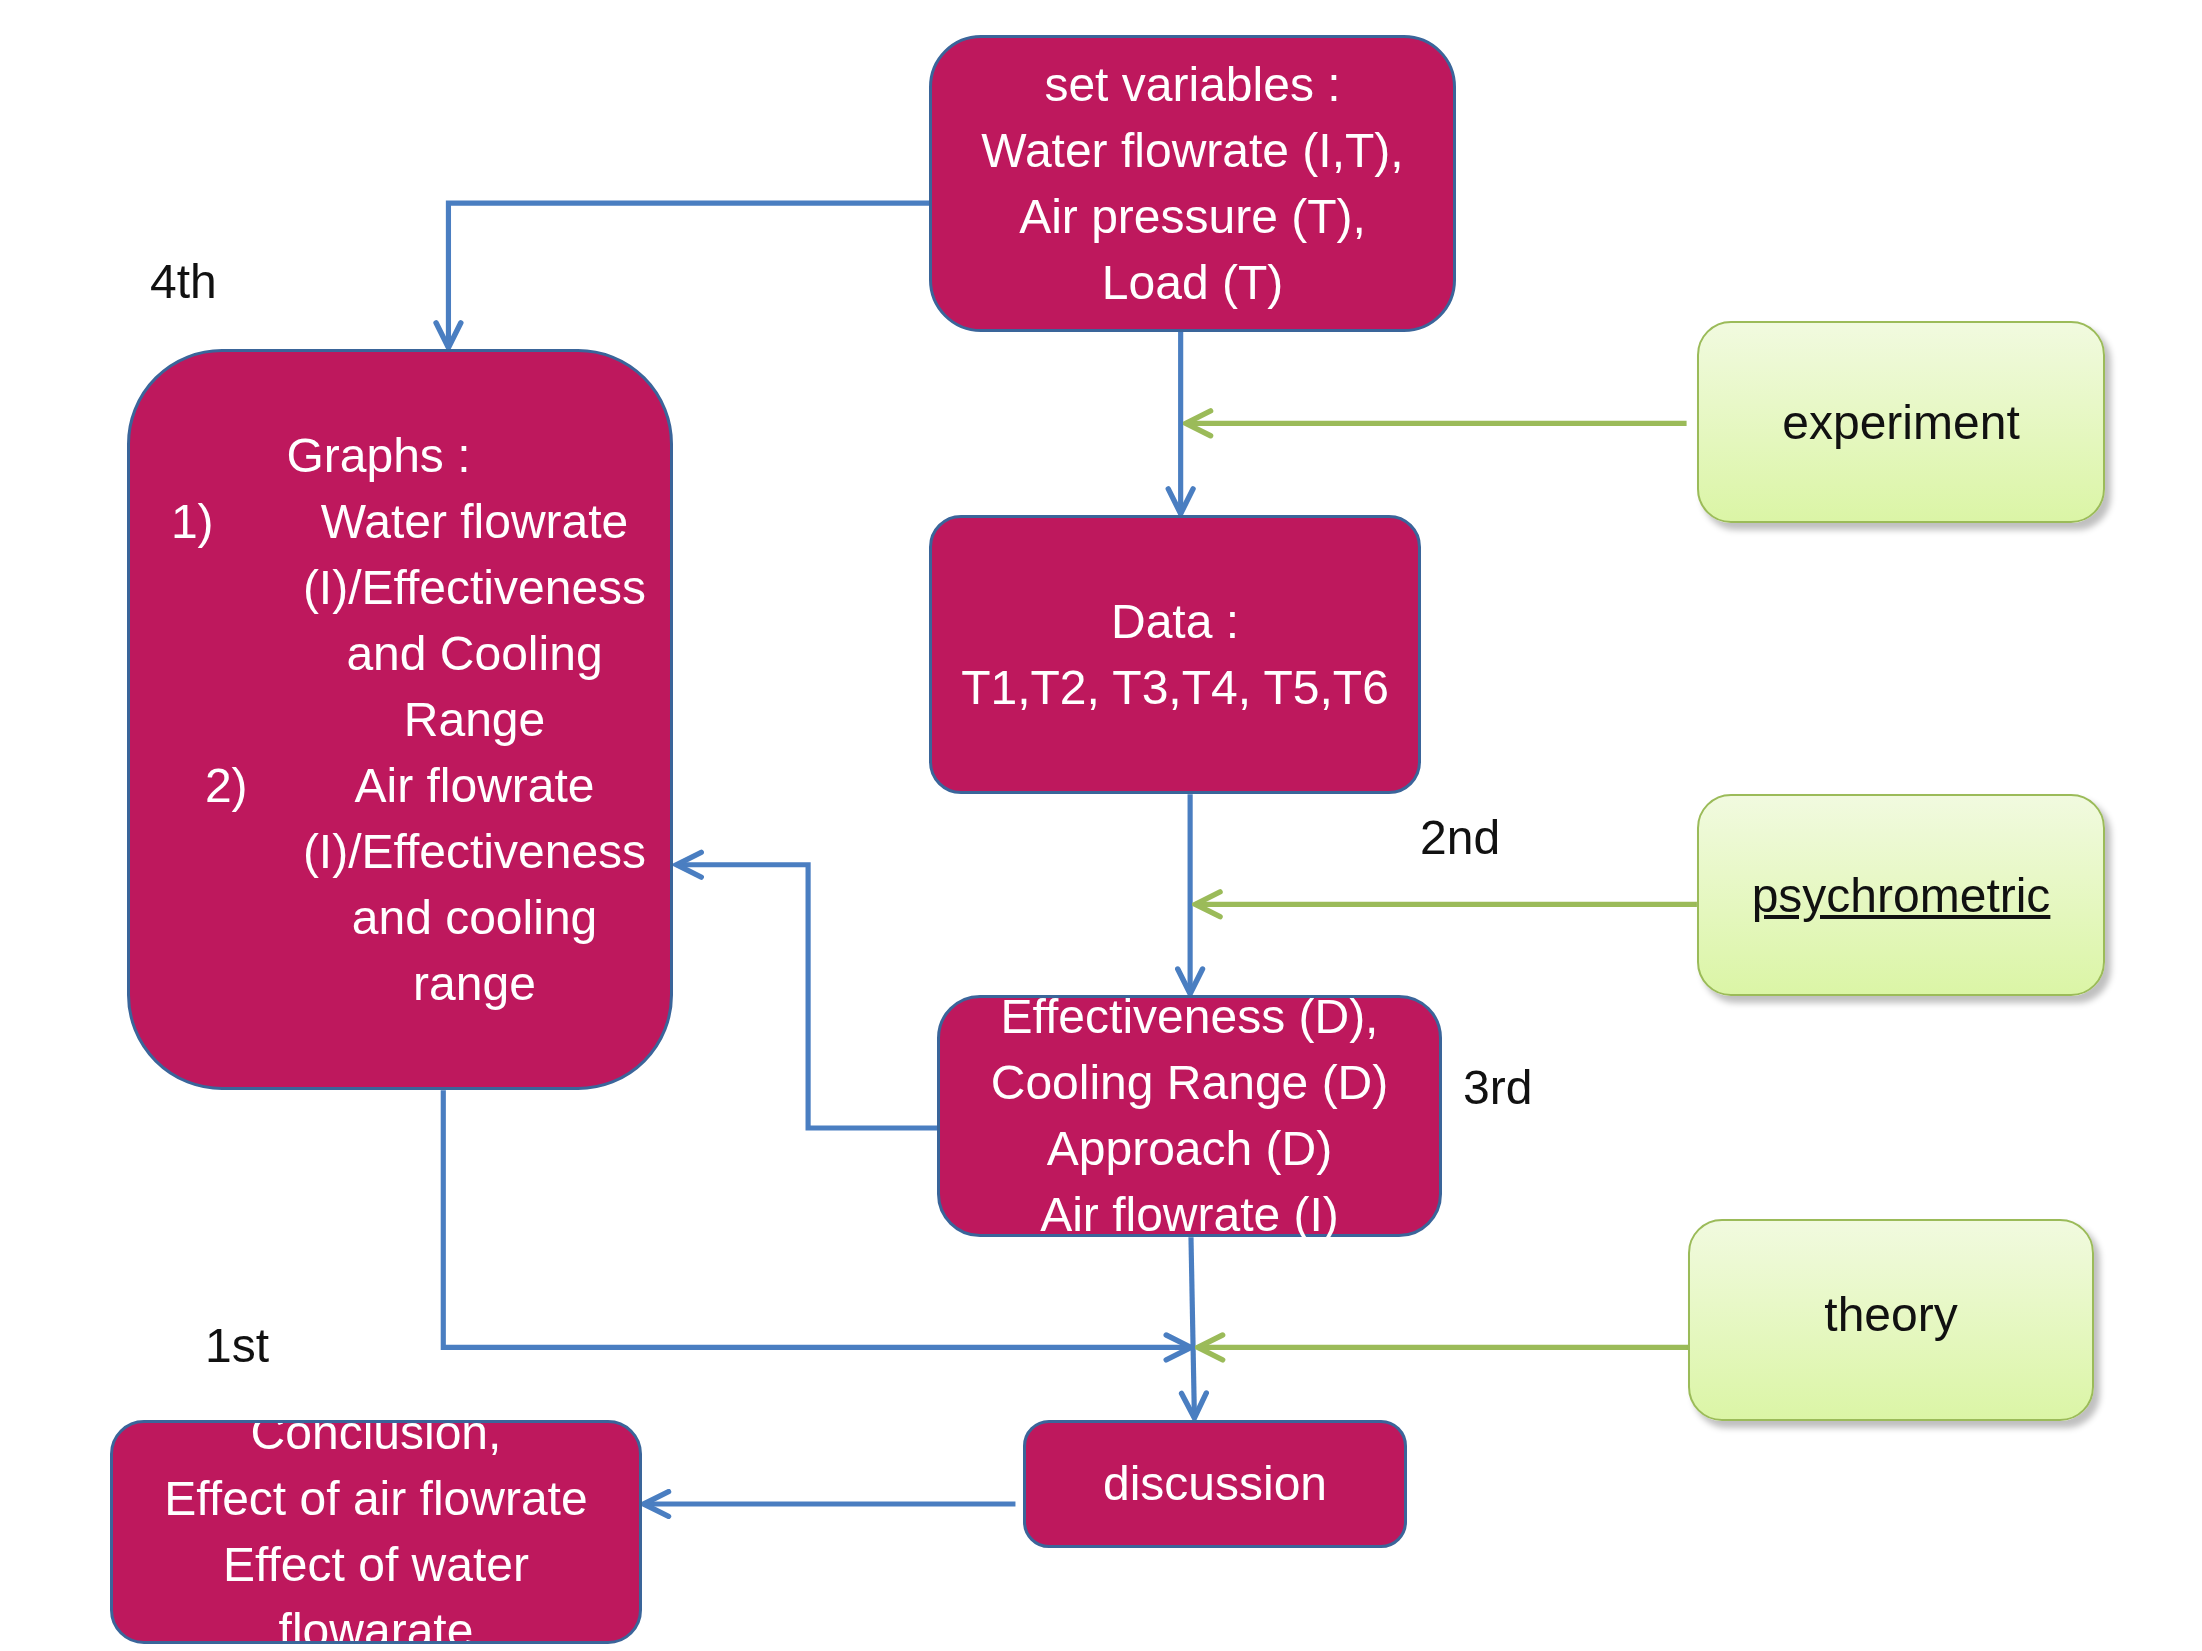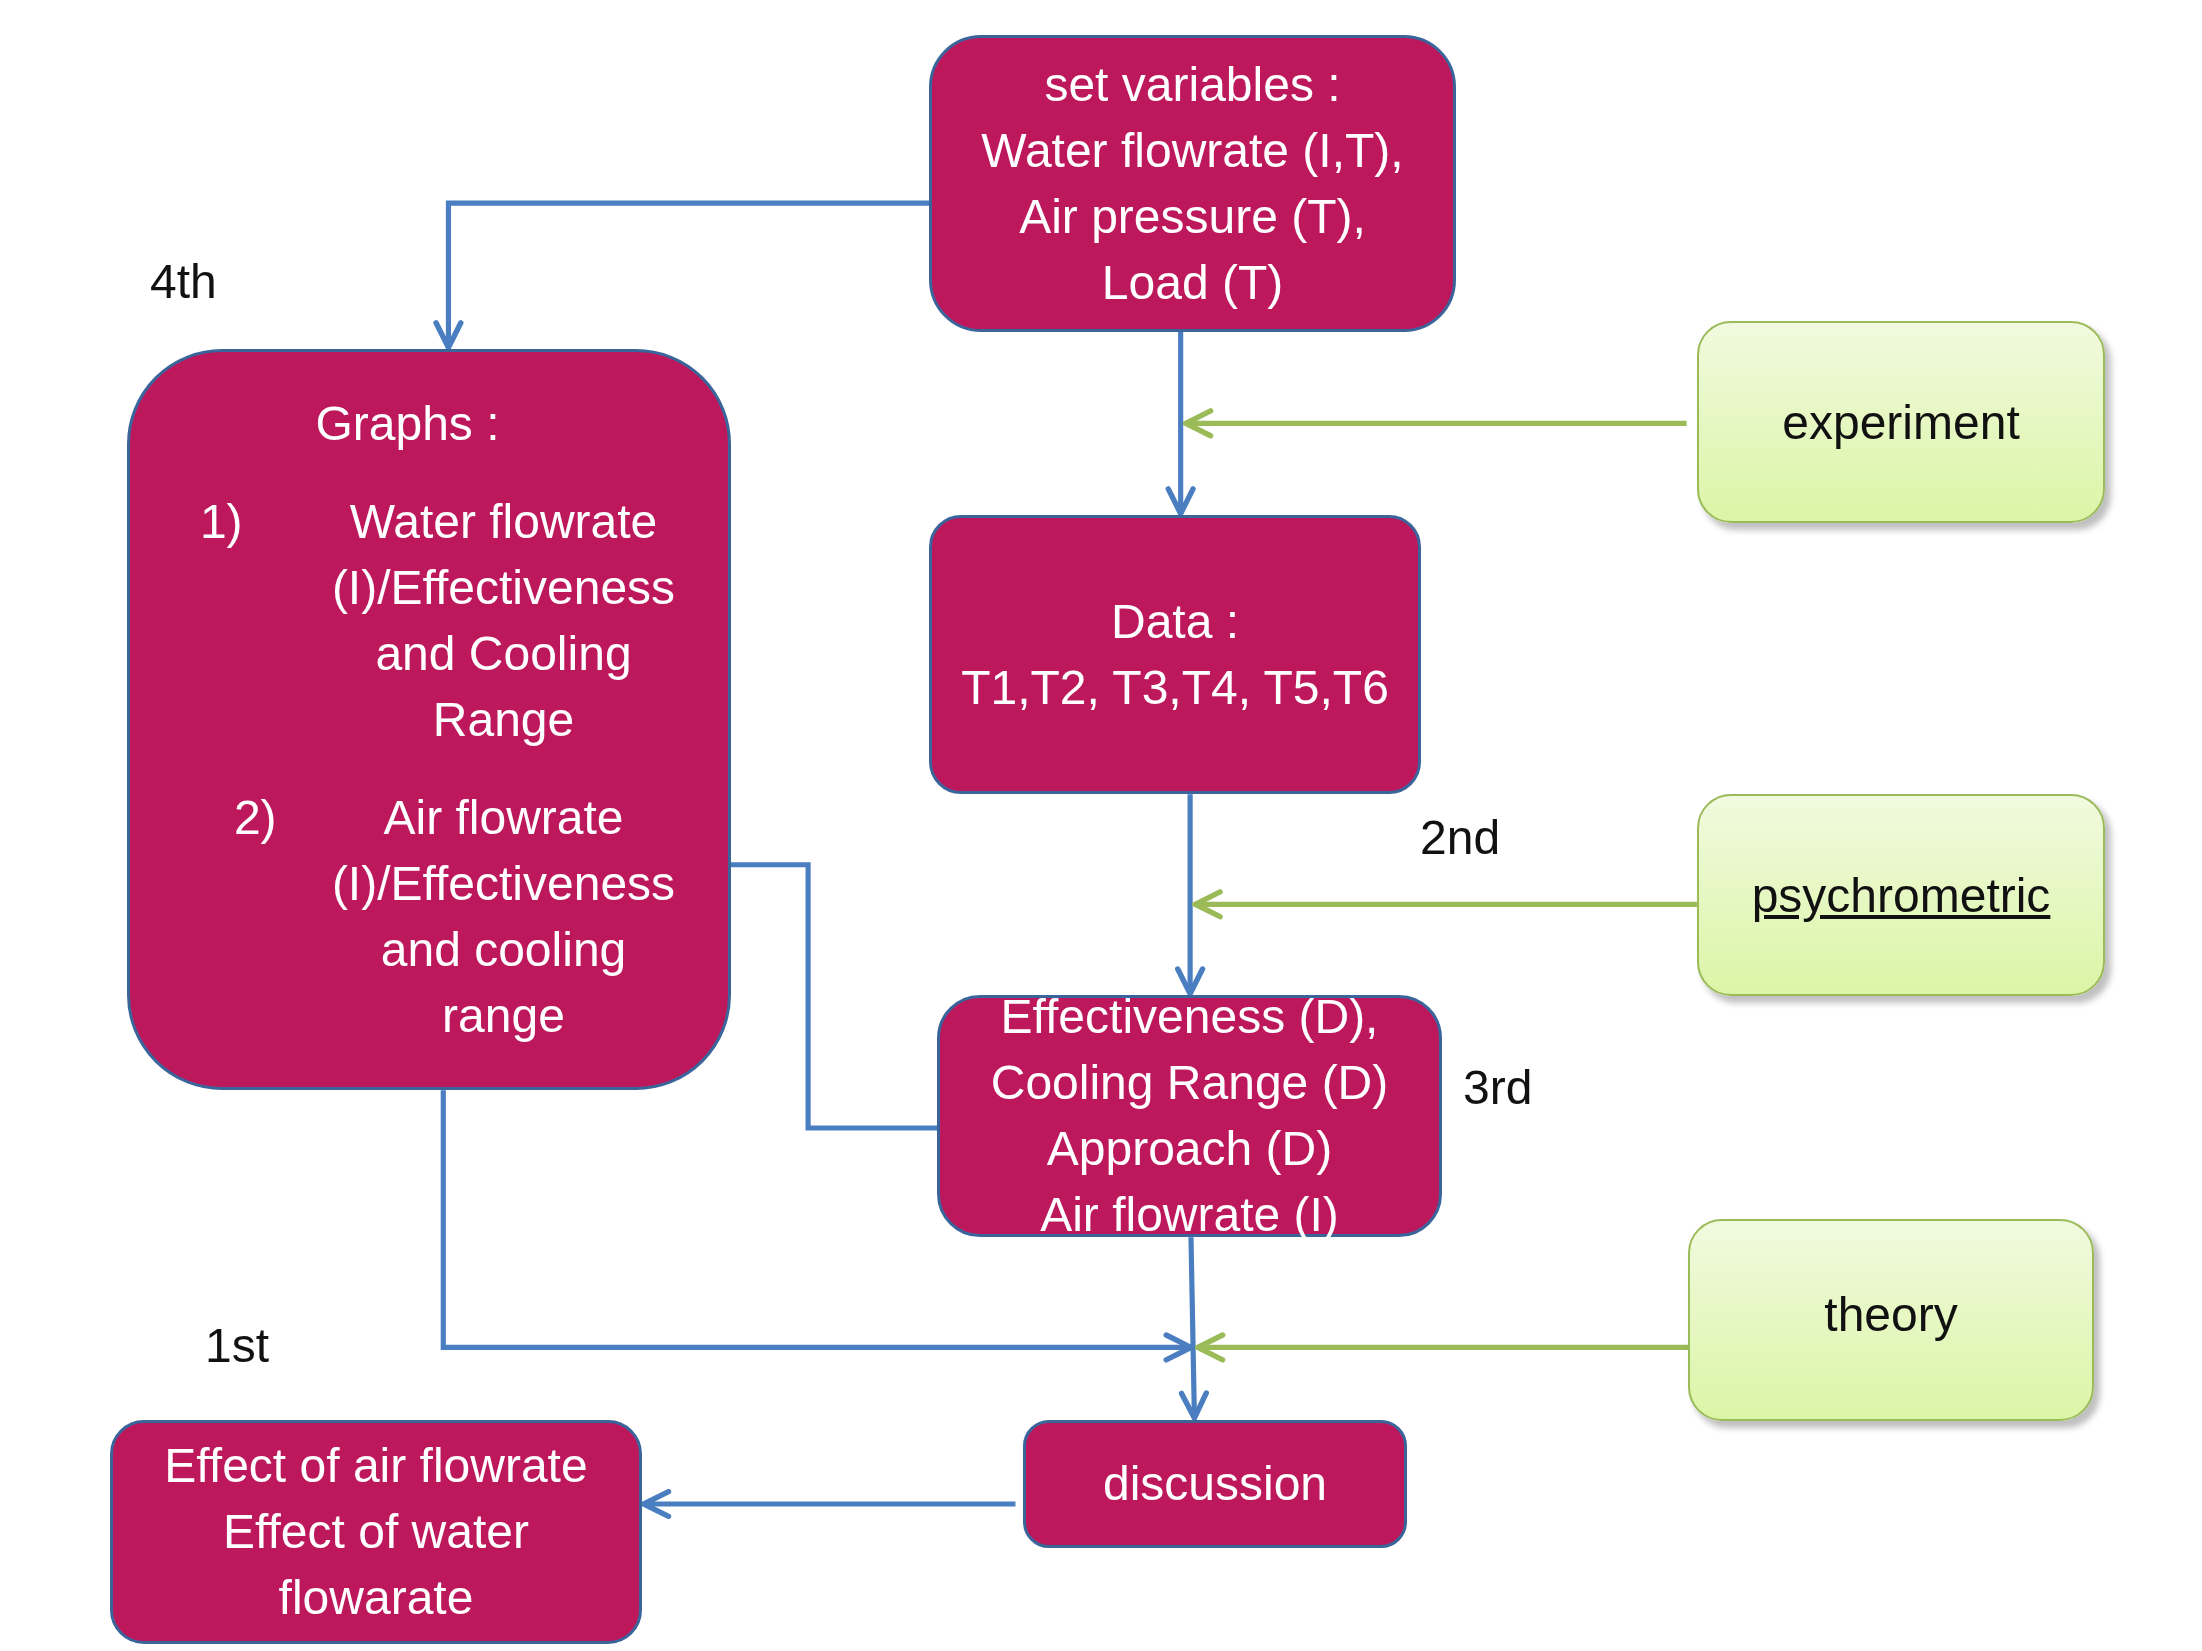--- a/index.html
+++ b/index.html
@@ -42,21 +42,21 @@
   </g>
 </svg>
 
 <div class="node blue" style="left:929px;top:35px;width:527px;height:297px;border-radius:52px;">
   <span class="line">set variables :</span>
   <span class="line">Water flowrate (I,T),</span>
   <span class="line">Air pressure (T),</span>
   <span class="line">Load  (T)</span>
 </div>
 
-<div class="node blue" style="left:127px;top:349px;width:604px;height:741px;border-radius:95px;justify-content:center;gap:32px;">
+<div class="node blue" style="left:127px;top:349px;width:546px;height:741px;border-radius:95px;justify-content:center;">
   <span class="line" style="margin-left:-43px;">Graphs :</span>
   <div class="item" style="margin-left:17px;">
     <span class="num">1)</span>
     <div class="itxt" style="display:flex;flex-direction:column;">
       <span class="line">Water flowrate</span>
       <span class="line">(I)/Effectiveness</span>
       <span class="line">and Cooling</span>
       <span class="line">Range</span>
     </div>
   </div>
@@ -81,20 +81,21 @@
   <span class="line">Cooling Range (D)</span>
   <span class="line">Approach (D)</span>
   <span class="line">Air flowrate (I)</span>
 </div>
 
 <div class="node blue" style="left:1015px;top:1420px;width:384px;height:128px;border-radius:26px;margin-left:8px;">
   <span class="line">discussion</span>
 </div>
 
 <div class="node blue" style="left:110px;top:1420px;width:532px;height:224px;border-radius:34px;overflow:hidden;">
+  <span class="line">Conclusion,</span>
   <span class="line">Effect of air flowrate</span>
   <span class="line">Effect of water</span>
   <span class="line">flowarate</span>
 </div>
 
 <div class="node green" style="left:1697px;top:314px;width:408px;height:202px;margin-top:7px;">
   <span class="line">experiment</span>
 </div>
 <div class="node green" style="left:1697px;top:794px;width:408px;height:202px;text-decoration:underline;">
   <span class="line">psychrometric</span>

